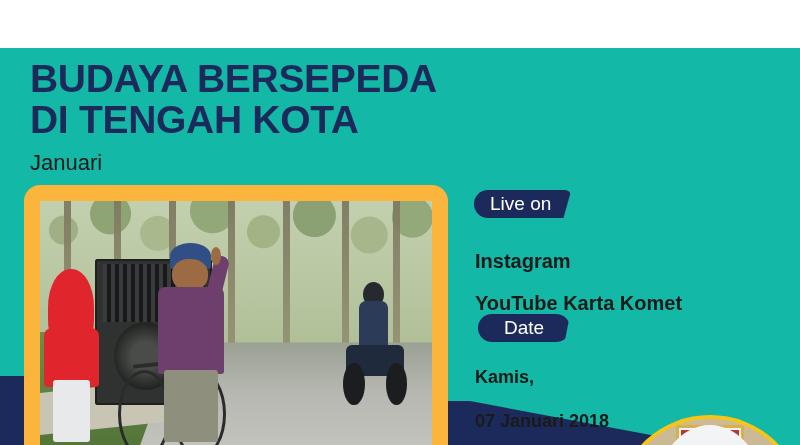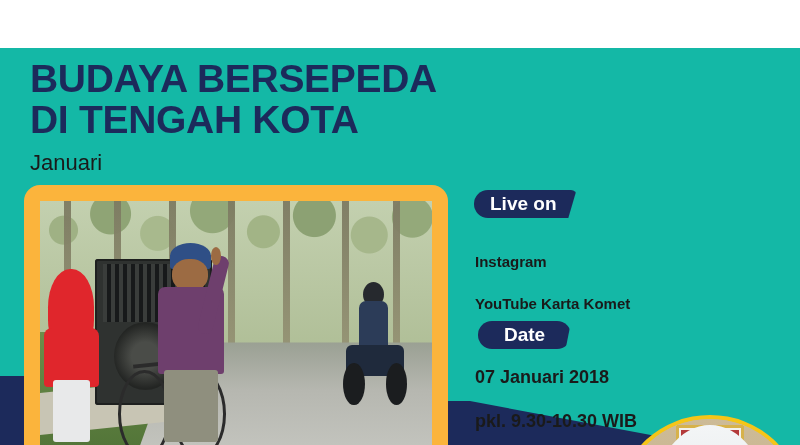--- a/index.html
+++ b/index.html
@@ -150,33 +150,33 @@
   .mb-body{position:absolute;left:6%;top:42%;width:88%;height:30%;background:#1f2a3c;border-radius:6px;}
   .mb-w1,.mb-w2{position:absolute;bottom:0;width:32%;height:40%;background:#1b1d1f;border-radius:50%;}
   .mb-w1{left:2%;} .mb-w2{right:2%;}
 
   
   .badge{
     position:absolute;
     height:28px;
     background:#1c2a5b;
     color:#ffffff;
-    font-size:19px;font-weight:bold;
+    font-size:19px;font-weight:normal;
     display:flex;align-items:center;
     padding:0 20px 0 16px;
     border-radius:14px 6px 6px 14px;
     text-align:right;
   }
   .badge.live{left:474px;top:142px;clip-path:polygon(0 0,100% 0,92% 100%,0 100%);}
-  .badge.date{left:478px;top:273px;padding:0 26px;border-radius:14px;clip-path:polygon(0 0,100% 0,94% 100%,0 100%);}
+  .badge.date{left:478px;top:266px;padding:0 26px;border-radius:14px;clip-path:polygon(0 0,100% 0,94% 100%,0 100%);}
 
   .info-block{
     position:absolute;
     color:#1a1a1a;
-    font-size:15px;line-height:21px;
+    font-size:20px;line-height:21px;
     font-weight:bold;
     white-space:pre-line;
   }
   .info-live{left:475px;top:182px;font-weight:bold;}
   .info-live .line1{font-weight:bold;}
   .info-live .line2{background:#e8e8e8;display:inline-block;}
   .info-date{left:475px;top:296px;font-weight:bold;font-size:18px;line-height:22px;}
 
   
   .avatar{
@@ -274,20 +274,21 @@
   <div class="laptop-base-shadow"></div>
 
   <div class="badge live">Live on</div>
   <div class="info-block info-live">
     <div class="line1">Instagram</div>
     <div class="line1">YouTube Karta Komet</div>
   </div>
 
   <div class="badge date">Date</div>
   <div class="info-block info-date">
+    <div>Kamis,</div>
     <div>07 Januari 2018</div>
     <div>pkl. 9.30-10.30 WIB</div>
   </div>
 
   <div class="avatar">
     <div class="av-wall"></div>
     <div class="frame f3">
         <div class="ph"></div>
       </div>
     <div class="frame f4">

